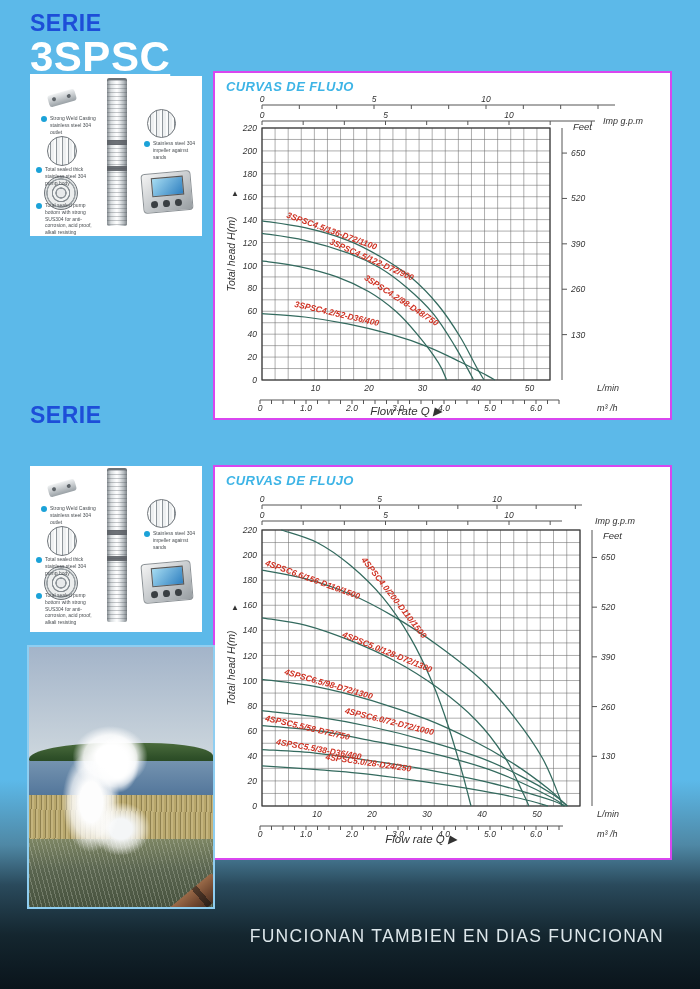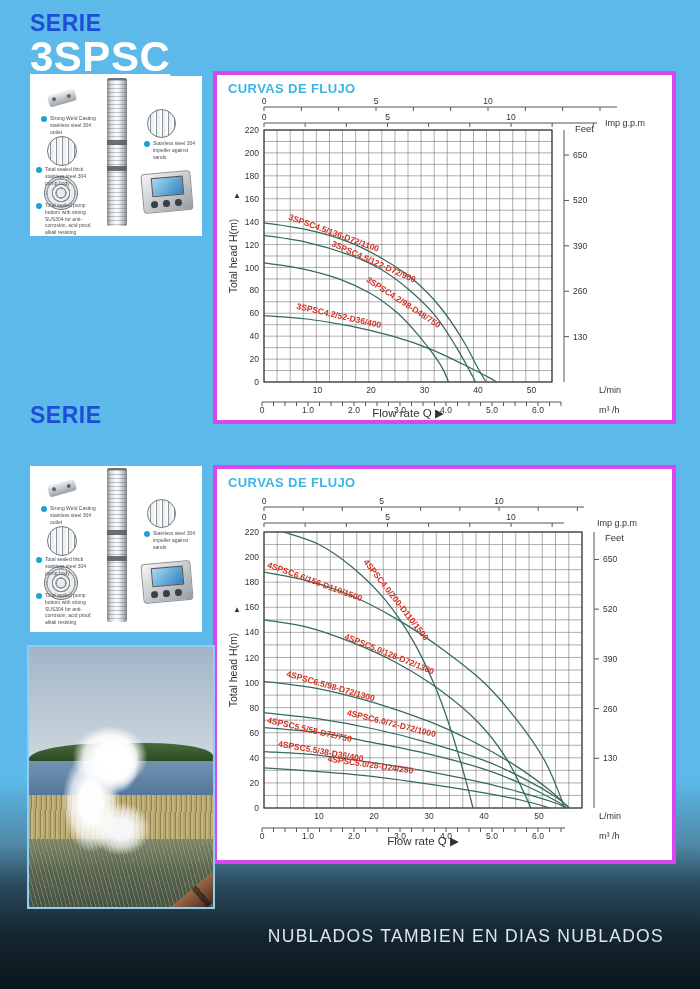--- a/index.html
+++ b/index.html
@@ -5,21 +5,21 @@
   html,body{margin:0;padding:0;}
   body{
     width:700px;height:989px;position:relative;overflow:hidden;
     font-family:"Liberation Sans", sans-serif;
     background:linear-gradient(180deg,#5cb9e9 0px,#5cb9e9 780px,#4f88a5 845px,#2a4a5c 885px,#14262f 935px,#0a141b 989px);
   }
   .serie-block{position:absolute;left:30px;}
   .serie-label{font-size:23px;font-weight:bold;color:#1d4ed8;letter-spacing:.5px;line-height:1;}
   .serie-model{font-size:42px;font-weight:bold;color:#ffffff;letter-spacing:.5px;line-height:.95;margin-top:2px;text-decoration:underline;}
   .product-panel{position:absolute;left:30px;width:172px;background:#ffffff;}
-  .chart-panel{position:absolute;left:213px;width:455px;background:#ffffff;border:4px solid #d946ef;}
+  .chart-panel{position:absolute;left:213px;width:455px;background:#ffffff;border:2px solid #d946ef;font-style:italic;}
   .chart-title{position:absolute;left:11px;top:6px;font-size:13px;font-weight:bold;color:#3db4e6;letter-spacing:.4px;z-index:2;}
   .chart-svg{position:absolute;left:0;top:0;}
   
   .pump{position:absolute;left:77px;top:4px;width:20px;height:146px;border-radius:3px 3px 2px 2px;
     background:linear-gradient(90deg,#878e93 0%,#d8dcde 20%,#f5f7f8 40%,#ffffff 50%,#e7eaec 64%,#b4babe 84%,#7f8589 100%);}
   #product2 .pump{height:152px;}
   .pump::before{content:"";position:absolute;inset:0;border-radius:inherit;
     background:repeating-linear-gradient(180deg,rgba(80,86,92,.32) 0 1px,transparent 1px 4px);}
   .pump-cap{position:absolute;left:77px;top:2px;width:20px;height:5px;background:#6b7176;border-radius:2px;}
   .pband{position:absolute;left:77px;width:20px;height:5px;background:#565b60;opacity:.85;}
@@ -477,13 +477,13 @@
   <div class="ph ph-sky"></div>
   <div class="ph ph-trees"></div>
   <div class="ph ph-water"></div>
   <div class="ph ph-reeds"></div>
   <div class="ph ph-marsh"></div>
   <div class="ph-spray"></div>
   <div class="ph-pipe"></div>
   <div class="ph-spray2"></div>
 </div>
 
-<div class="footer-text">NUBLADOS TAMBIEN EN DIAS NUBLADOS</div>
+<div class="footer-text">FUNCIONAN TAMBIEN EN DIAS FUNCIONAN</div>
 
 </body></html>

